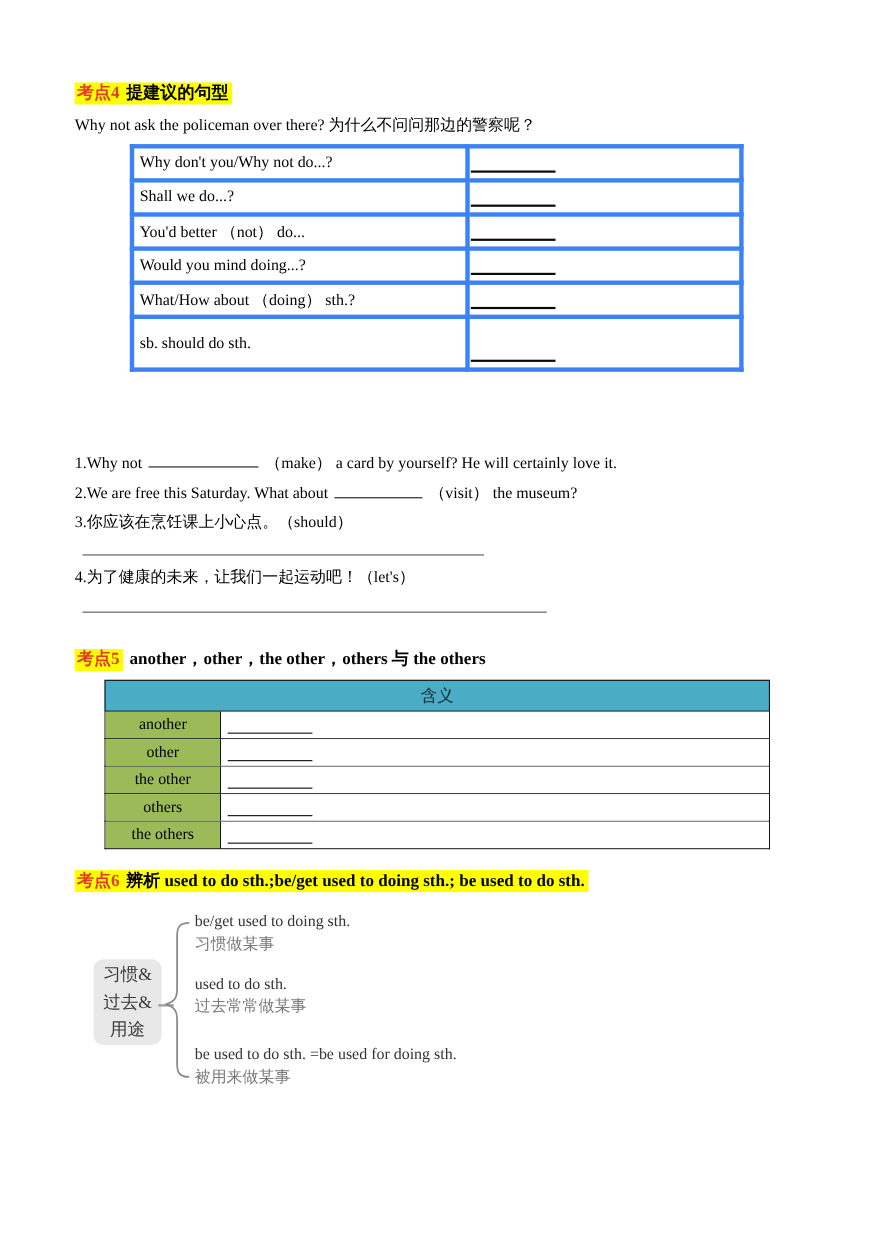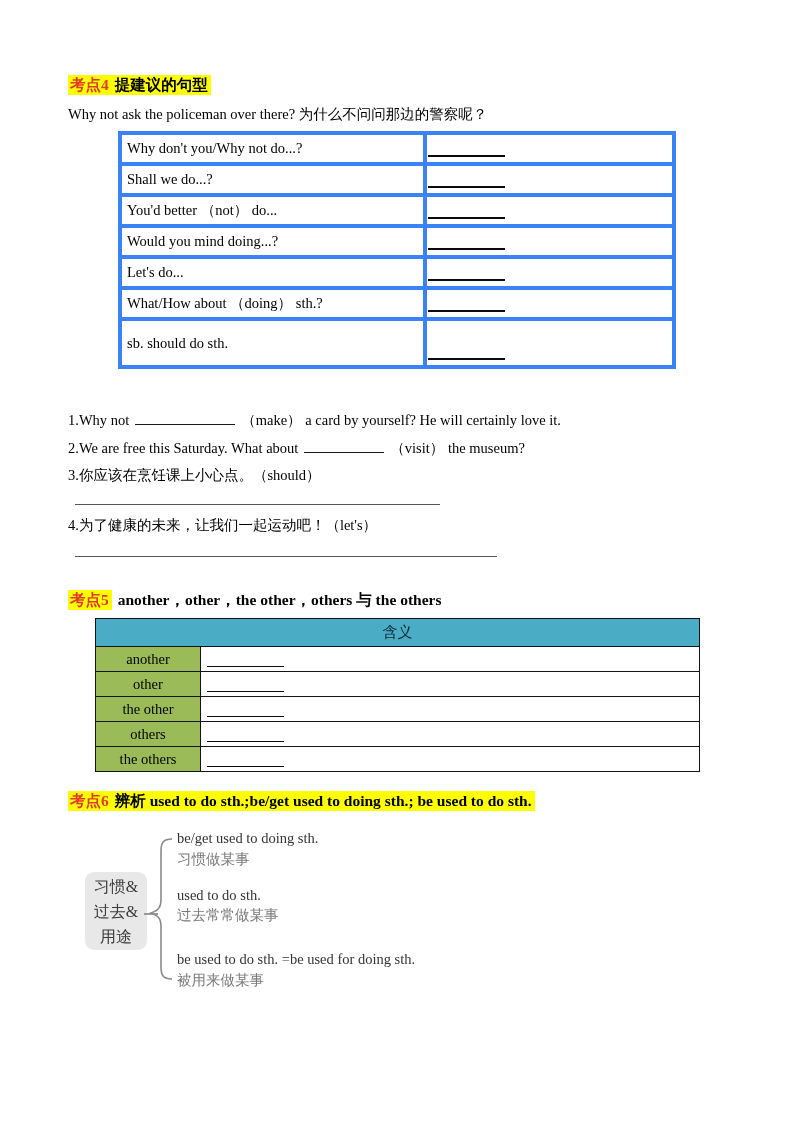--- a/index.html
+++ b/index.html
@@ -69,26 +69,20 @@
           </td>
     </tr>
     <tr style="height:31px;">
       <td>You'd better （not） do...</td>
       <td class="anscell">
             <div class="cellblank"></div>
           </td>
     </tr>
     <tr style="height:31px;">
       <td>Would you mind doing...?</td>
-      <td class="anscell">
-            <div class="cellblank"></div>
-          </td>
-    </tr>
-    <tr style="height:31px;">
-      <td>Let's do...</td>
       <td class="anscell">
             <div class="cellblank"></div>
           </td>
     </tr>
     <tr style="height:31px;">
       <td>What/How about （doing） sth.?</td>
       <td class="anscell">
             <div class="cellblank"></div>
           </td>
     </tr>

